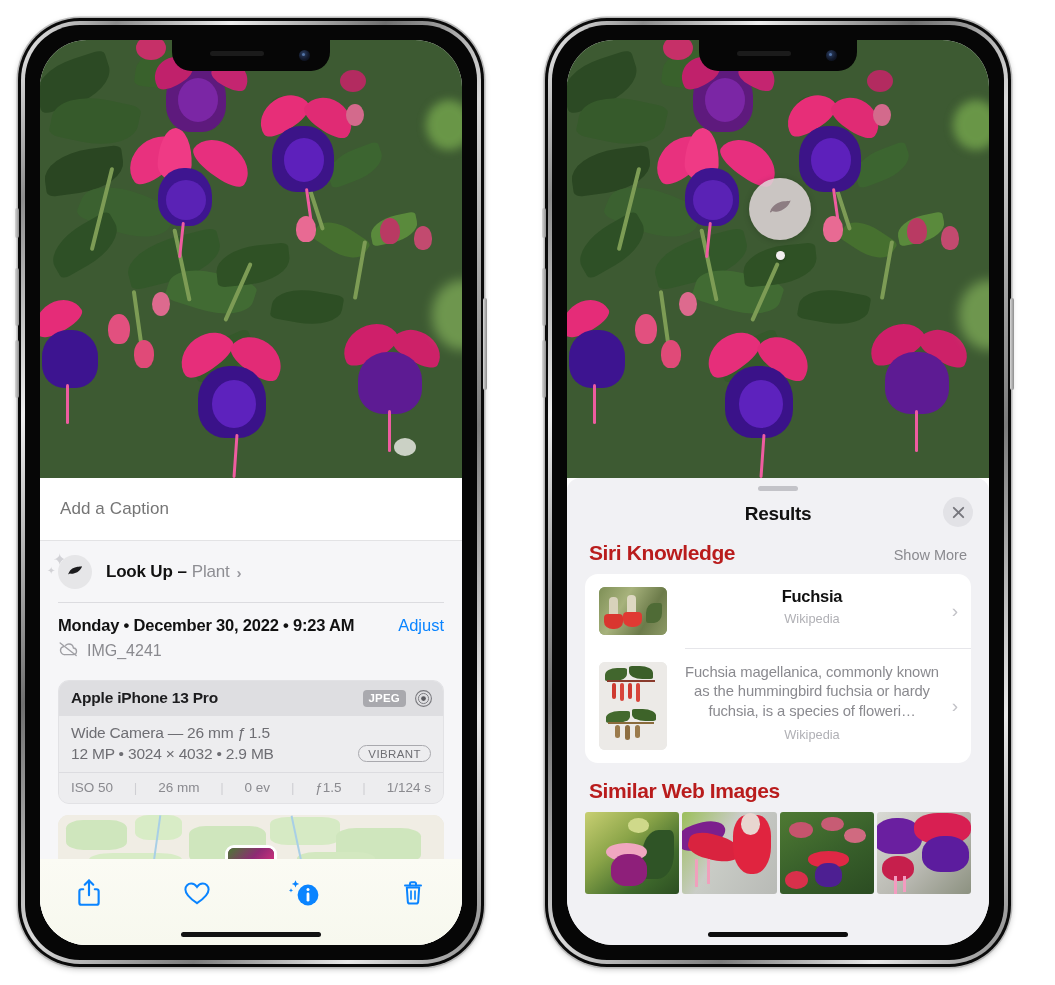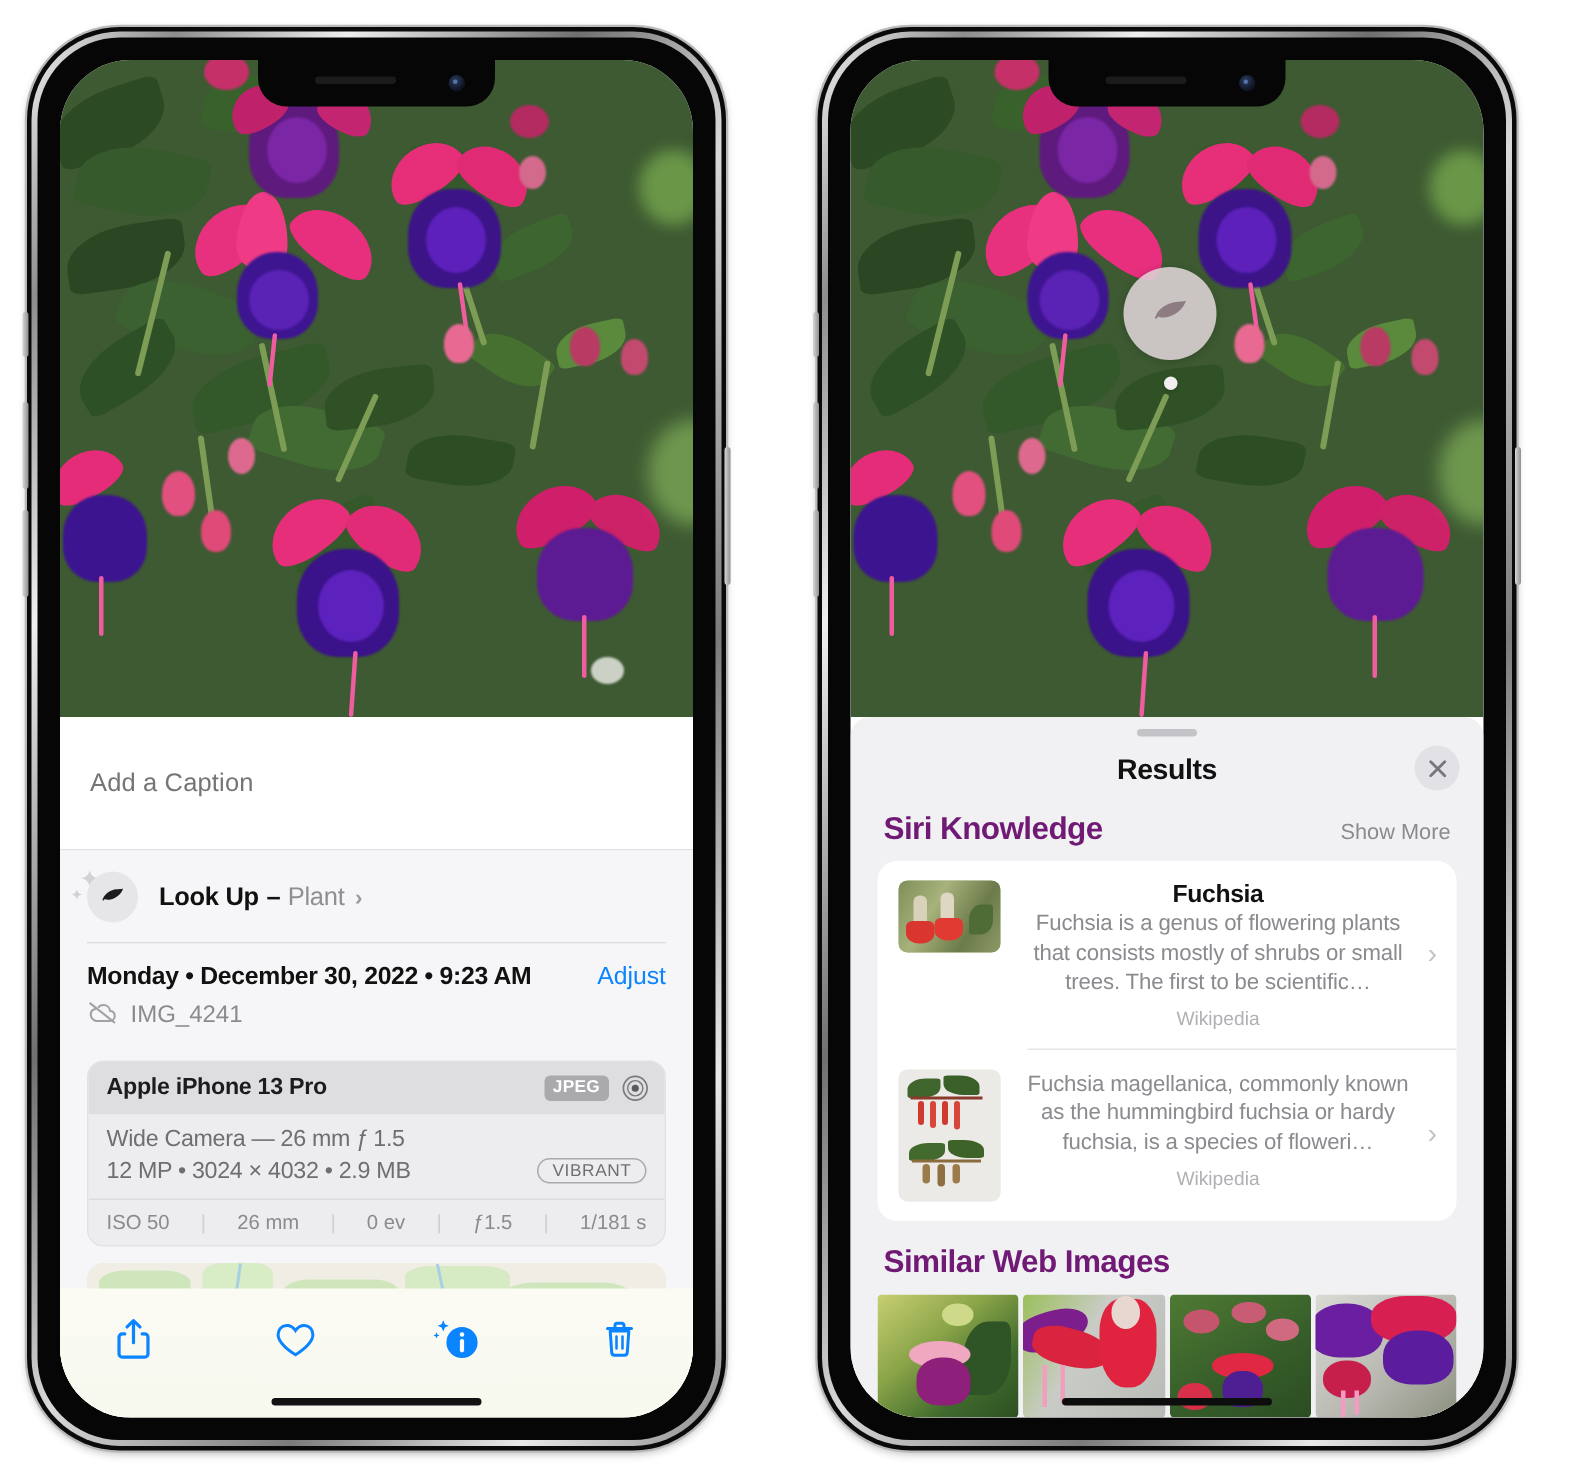--- a/index.html
+++ b/index.html
@@ -37,21 +37,21 @@
        radial-gradient(closed-60% 55% at 88% 28%, rgba(236,232,222,.95), rgba(236,232,222,0) 70%),
        linear-gradient(100deg,#2f4a27 0%,#3c5a2e 26%,#cfc9b8 52%,#e3ded0 66%,#9fc26a 82%,#7fae4d 100%);
      filter:blur(1px);}
   .blob{position:absolute;border-radius:50%;filter:blur(0.6px);}
   .leafb{position:absolute;border-radius:60% 12% 60% 12%;}
   .sepal{position:absolute;border-radius:50% 50% 45% 45%/70% 70% 30% 30%;}
   .stem{position:absolute;background:#7d9c55;border-radius:3px;}
 
   
   .sheet{position:absolute;left:0;right:0;bottom:0;background:#ffffff;z-index:20;}
-  .caption-row{height:62px;display:flex;padding:13px 18px;background:#fff;
+  .caption-row{height:62px;display:flex;padding:0 18px;background:#fff;
                border-bottom:0.8px solid #e3e3e5;}
   .caption-ph{font-size:17px;color:#b3b3b8;letter-spacing:.1px;}
 
   .lookup-wrap{background:#f6f6f8;}
   .lookup-row{display:flex;align-items:center;padding:14px 18px 13px 18px;position:relative;}
   .leafchip{width:34px;height:34px;border-radius:50%;background:#e6e6e8;display:flex;align-items:center;justify-content:center;position:relative;flex:0 0 auto;}
   .spark{position:absolute;color:#d2d2d6;}
   .lookup-txt{margin-left:14px;font-size:17px;font-weight:700;color:#111;letter-spacing:-.2px;display:flex;align-items:center;}
   .lookup-txt .dash{font-weight:700;margin:0 5px 0 5px;}
   .lookup-txt .sub{font-weight:400;color:#8e8e93;}
@@ -89,21 +89,21 @@
   .tb-item{width:46px;height:40px;display:flex;align-items:center;justify-content:center;position:relative;}
 
   
   .rsheet{position:absolute;left:0;right:0;bottom:0;background:#f1f1f4;border-radius:13px 13px 0 0;z-index:20;overflow:hidden;}
   .grabber{width:40px;height:5px;border-radius:3px;background:#c3c3c8;margin:8px auto 0 auto;}
   .rhead{position:relative;height:46px;display:flex;align-items:center;justify-content:center;}
   .rtitle{font-size:19px;font-weight:700;color:#111;letter-spacing:-.3px;}
   .closebtn{position:absolute;right:16px;top:6px;width:30px;height:30px;border-radius:50%;background:#e2e2e6;display:flex;align-items:center;justify-content:center;}
 
   .sect-head{display:flex;align-items:baseline;justify-content:space-between;padding:4px 22px 9px 22px;}
-  .sect-title{font-size:21px;font-weight:700;color:#701a75;letter-spacing:-.4px;}
+  .sect-title{font-size:21px;font-weight:700;color:#b91c1c;letter-spacing:-.4px;}
   .show-more{font-size:14.5px;color:#8a8a8f;}
 
   .kcard{margin:0 18px;background:#fff;border-radius:13px;overflow:hidden;}
   .krow{display:flex;align-items:flex-start;padding:13px 12px 13px 14px;position:relative;text-align:center;}
   .kthumb{flex:0 0 auto;border-radius:6px;overflow:hidden;background:#8fa36b;position:relative;}
   .ktext{margin-left:14px;flex:1 1 auto;min-width:0;padding-right:16px;}
   .ktitle{font-size:16.5px;font-weight:700;color:#111;letter-spacing:-.25px;}
   .kdesc{font-size:14.8px;color:#8a8a8f;line-height:1.33;margin-top:1px;letter-spacing:-.1px;}
   .ksrc{font-size:12.8px;color:#b0b0b5;margin-top:5px;}
   .kchev{position:absolute;right:13px;top:50%;transform:translateY(-50%);color:#c2c2c7;font-size:19px;}
@@ -268,21 +268,21 @@
             </div>
             <div class="exif">
               <span>ISO 50</span>
               <span class="bar">|</span>
               <span>26 mm</span>
               <span class="bar">|</span>
               <span>0 ev</span>
               <span class="bar">|</span>
               <span>ƒ1.5</span>
               <span class="bar">|</span>
-              <span>1/181 s</span>
+              <span>1/124 s</span>
             </div>
           </div>
 
           <div class="mapwrap">
             <div style="position:absolute;inset:0;background:#f0ede4;"></div>
             <div style="position:absolute;left:2%;top:8%;width:16%;height:48%;background:#cfe6bd;border-radius:28%;"></div>
             <div style="position:absolute;left:20%;top:0%;width:12%;height:40%;background:#d8ecc6;border-radius:30%;"></div>
             <div style="position:absolute;left:34%;top:18%;width:20%;height:62%;background:#cfe6bd;border-radius:22%;"></div>
             <div style="position:absolute;left:55%;top:4%;width:18%;height:45%;background:#d6eac4;border-radius:26%;"></div>
             <div style="position:absolute;left:72%;top:22%;width:22%;height:56%;background:#cfe6bd;border-radius:24%;"></div>
@@ -452,21 +452,20 @@
             <span class="kthumb" style="width:68px;height:48px;">
               <span style="position:absolute;inset:0;background:linear-gradient(120deg,#7e8f56 0%,#a7b27c 35%,#6c7b4a 70%,#8d9a66 100%);"></span>
               <span style="position:absolute;left:10px;top:10px;width:9px;height:22px;background:#d8d2bb;border-radius:4px;"></span>
               <span style="position:absolute;left:28px;top:8px;width:9px;height:22px;background:#ded8c2;border-radius:4px;"></span>
               <span style="position:absolute;left:5px;top:27px;width:19px;height:15px;background:#d9362f;border-radius:4px 4px 46% 46%;"></span>
               <span style="position:absolute;left:24px;top:25px;width:19px;height:15px;background:#e03a33;border-radius:4px 4px 46% 46%;"></span>
               <span style="position:absolute;left:47px;top:16px;width:16px;height:20px;background:#4f6b36;border-radius:50% 12% 50% 12%;"></span>
             </span>
             <span class="ktext">
               <span class="ktitle" style="display:block;">Fuchsia</span>
-              <span class="kdesc" style="display:block;">Fuchsia is a genus of flowering plants that consists mostly of shrubs or small trees. The first to be scientific…</span>
               <span class="ksrc" style="display:block;">Wikipedia</span>
             </span>
             <span class="kchev">›</span>
           </div>
 
           <div class="kdiv"></div>
 
           <div class="krow">
             <span class="kthumb" style="width:68px;height:88px;background:#e8e8e6;">
               <span style="position:absolute;inset:0;background:#eceae7;"></span>

